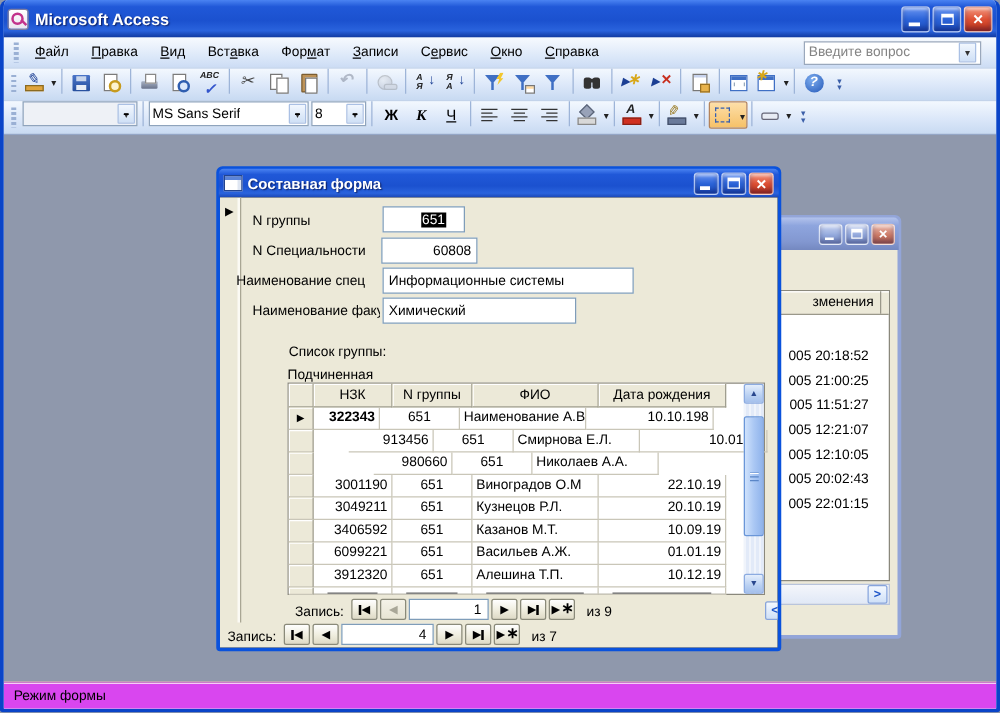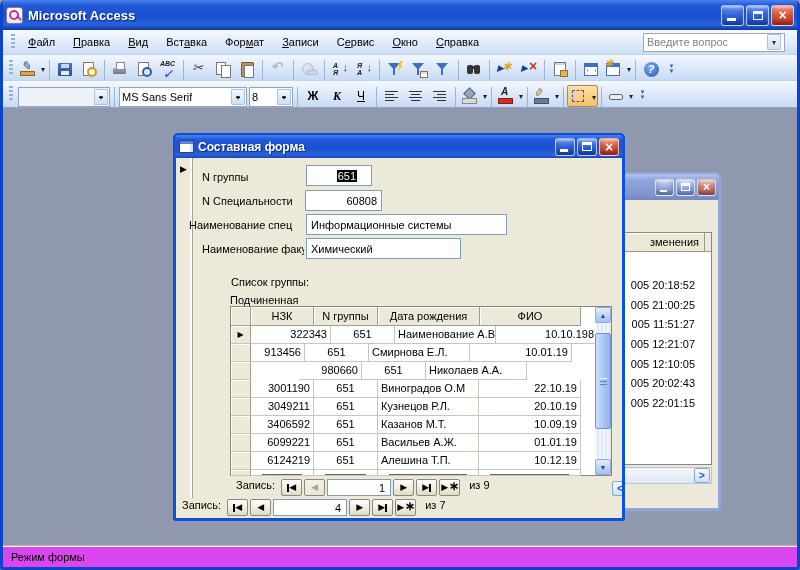--- a/index.html
+++ b/index.html
@@ -27,21 +27,21 @@
   .menubar{position:absolute;top:30px;left:0;right:0;height:25px;display:flex;align-items:center;background:linear-gradient(180deg,#f7fafe,#d9e6f8 70%,#ccdcf4);border-bottom:1px solid #c3d3ea;padding:0 4px}
   .grip{width:4px;height:16px;margin:0 4px;background:repeating-linear-gradient(180deg,#9ab0d4 0 2px,transparent 2px 4px);flex:none}
   .menu-item{padding:3px 9px;cursor:default}
   .qbox{margin-left:auto;margin-right:8px;width:142px;height:19px;background:#fff;border:1px solid #9aa8bc;display:flex;align-items:center;padding:0 3px;color:#848484}
   .qbox .dda{margin-left:auto}
 
   
   .tbar{position:absolute;left:0;right:0;display:flex;align-items:center;background:linear-gradient(180deg,#f3f8fe,#dbe7f9 55%,#c8daf2);padding:0 2px}
   .tbar.r1{top:55px;height:26px;border-bottom:1px solid #c3d3ea}
   .tbar.r2{top:81px;height:27px;border-bottom:1px solid #94a6c6}
-  .tb-items{display:flex;align-items:flex-end;height:100%}
+  .tb-items{display:flex;align-items:flex-start;height:100%}
   .tbtn{height:22px;min-width:24px;padding:0 2px;display:flex;align-items:center;justify-content:center;border-radius:2px;position:relative;cursor:default}
   .tbtn.dd{padding-right:11px}
   .tbtn.dd::after{content:"▾";position:absolute;right:1px;top:7px;font-size:8px;color:#222}
   .tbtn.dis{opacity:.45;filter:grayscale(.7)}
   .tbtn.sel{background:linear-gradient(#fddfa9,#f6c168);border:1px solid #b5835a}
   .tsep{width:1px;height:20px;background:#9db4d8;margin:0 3px;flex:none}
   .tb-more{margin-left:2px;width:13px;height:24px;display:flex;flex-direction:column;align-items:center;justify-content:center;color:#3a5ea8;flex:none}
   .tb-more::before{content:"▾";font-size:7px;line-height:5px}
   .tb-more::after{content:"▾";font-size:7px;line-height:5px}
   .tlab{font-size:12px}
@@ -161,21 +161,21 @@
 
   
   .vsb{position:absolute;right:0;top:0;width:16px;height:168px;background:repeating-linear-gradient(90deg,#f0f4fb 0 2px,#e2eaf8 2px 4px)}
   .sb-btn{position:absolute;left:0;width:16px;height:16px;background:linear-gradient(#e4eefc,#b9d0f2 60%,#a4c0ec);border:1px solid #8cabe0;border-radius:2px;display:flex;align-items:center;justify-content:center;color:#29478e;font-size:7px}
   .sb-up{top:0}
   .sb-down{bottom:0}
   .sb-thumb{position:absolute;left:0;top:26px;width:16px;height:96px;background:linear-gradient(90deg,#cfe2fc,#abc8f4 50%,#90b4ec);border:1px solid #6a96d8;border-radius:2px}
   .sb-thumb::after{content:"";position:absolute;left:4px;top:44px;width:7px;height:1px;background:#5a86c8;box-shadow:0 3px 0 #5a86c8,0 6px 0 #5a86c8,0 3px 0 #fff inset}
 
   
-  .nav{position:absolute;display:flex;align-items:flex-start;gap:2px}
+  .nav{position:absolute;display:flex;align-items:flex-end;gap:2px}
   .nav-label{margin-right:4px}
   .nv{width:21px;height:17px;border:1px solid #8a8a7a;border-radius:2px;background:linear-gradient(#fefefe,#efedde 55%,#dedac6);display:flex;align-items:center;justify-content:center;color:#000}
   .nv.dis{color:#a9a798;background:linear-gradient(#f4f2e8,#e8e5d4)}
   .nv-first::before,.nv-last::after{content:"";width:2px;height:8px;background:currentColor}
   .nv-first::after,.nv-prev::after{content:"◀";font-size:9px;line-height:1}
   .nv-next::before,.nv-last::before,.nv-new::before{content:"▶";font-size:9px;line-height:1}
   .nv-new::after{content:"∗";font-size:12px;font-weight:bold;position:relative;top:-2px;left:1px}
   .nv-box{height:17px;background:#fff;border:1px solid #7f9db9;display:flex;align-items:center;justify-content:flex-end;padding-right:5px}
   .nav-of{margin-left:7px;white-space:nowrap}
   .sf-scroll{position:absolute;left:376px;top:2px;display:flex;gap:2px}
@@ -444,34 +444,34 @@
         <span class="tbox" style="left:130px;top:80px;width:155px;height:21px">Химический</span>
 
         <span class="caption" style="left:55px;top:118px">Список группы:</span>
         <span class="caption" style="left:54px;top:136px">Подчиненная</span>
 
         <div class="dsheet">
           <div class="ds-head" id="ds-head">
               <span class="hc sel-h"></span>
               <span class="hc" style="width: 63px;">НЗК</span>
               <span class="hc" style="width: 64px;">N  группы</span>
+              <span class="hc" style="width: 101px;">ФИО</span>
               <span class="hc" style="width: 102px;">Дата рождения</span>
-              <span class="hc" style="width: 101px;">ФИО</span>
             </div>
           <div id="ds-rows">
               <div class="drow">
                 <span class="rsel cur"></span>
-                <span class="dc dc0" style="width: 80px;">322343</span>
+                <span class="dc dc0" style="width: 53px; font-weight: bold;">322343</span>
                 <span class="dc dc1" style="width: 64px;">651</span>
                 <span class="dc dc2" style="width: 101px;">Наименование А.В</span>
                 <span class="dc dc3" style="width: 102px;">10.10.198</span>
               </div>
               <div class="drow">
                 <span class="rsel"></span>
-                <span class="dc dc0" style="width: 54px;">913456</span>
+                <span class="dc dc0" style="width: 68px; margin-left: 28px;">913456</span>
                 <span class="dc dc1" style="width: 64px;">651</span>
                 <span class="dc dc2" style="width: 101px;">Смирнова Е.Л.</span>
                 <span class="dc dc3" style="width: 102px;">10.01.19</span>
               </div>
               <div class="drow">
                 <span class="rsel"></span>
                 <span class="dc dc0" style="width: 63px; margin-left: 48px;">980660</span>
                 <span class="dc dc1" style="width: 64px;">651</span>
                 <span class="dc dc2" style="width: 101px;">Николаев А.А.</span>
               </div>
@@ -498,21 +498,21 @@
               </div>
               <div class="drow">
                 <span class="rsel"></span>
                 <span class="dc dc0" style="width: 63px;">6099221</span>
                 <span class="dc dc1" style="width: 64px;">651</span>
                 <span class="dc dc2" style="width: 101px;">Васильев А.Ж.</span>
                 <span class="dc dc3" style="width: 102px;">01.01.19</span>
               </div>
               <div class="drow">
                 <span class="rsel"></span>
-                <span class="dc dc0" style="width: 63px;">6124219</span>
+                <span class="dc dc0" style="width: 63px;">3912320</span>
                 <span class="dc dc1" style="width: 64px;">651</span>
                 <span class="dc dc2" style="width: 101px;">Алешина Т.П.</span>
                 <span class="dc dc3" style="width: 102px;">10.12.19</span>
               </div>
               <div class="drow prow">
                 <span class="rsel"></span>
                 <span class="dc" style="width: 63px;"></span>
                 <span class="dc" style="width: 64px;"></span>
                 <span class="dc" style="width: 101px;"></span>
                 <span class="dc" style="width: 102px;"></span>

